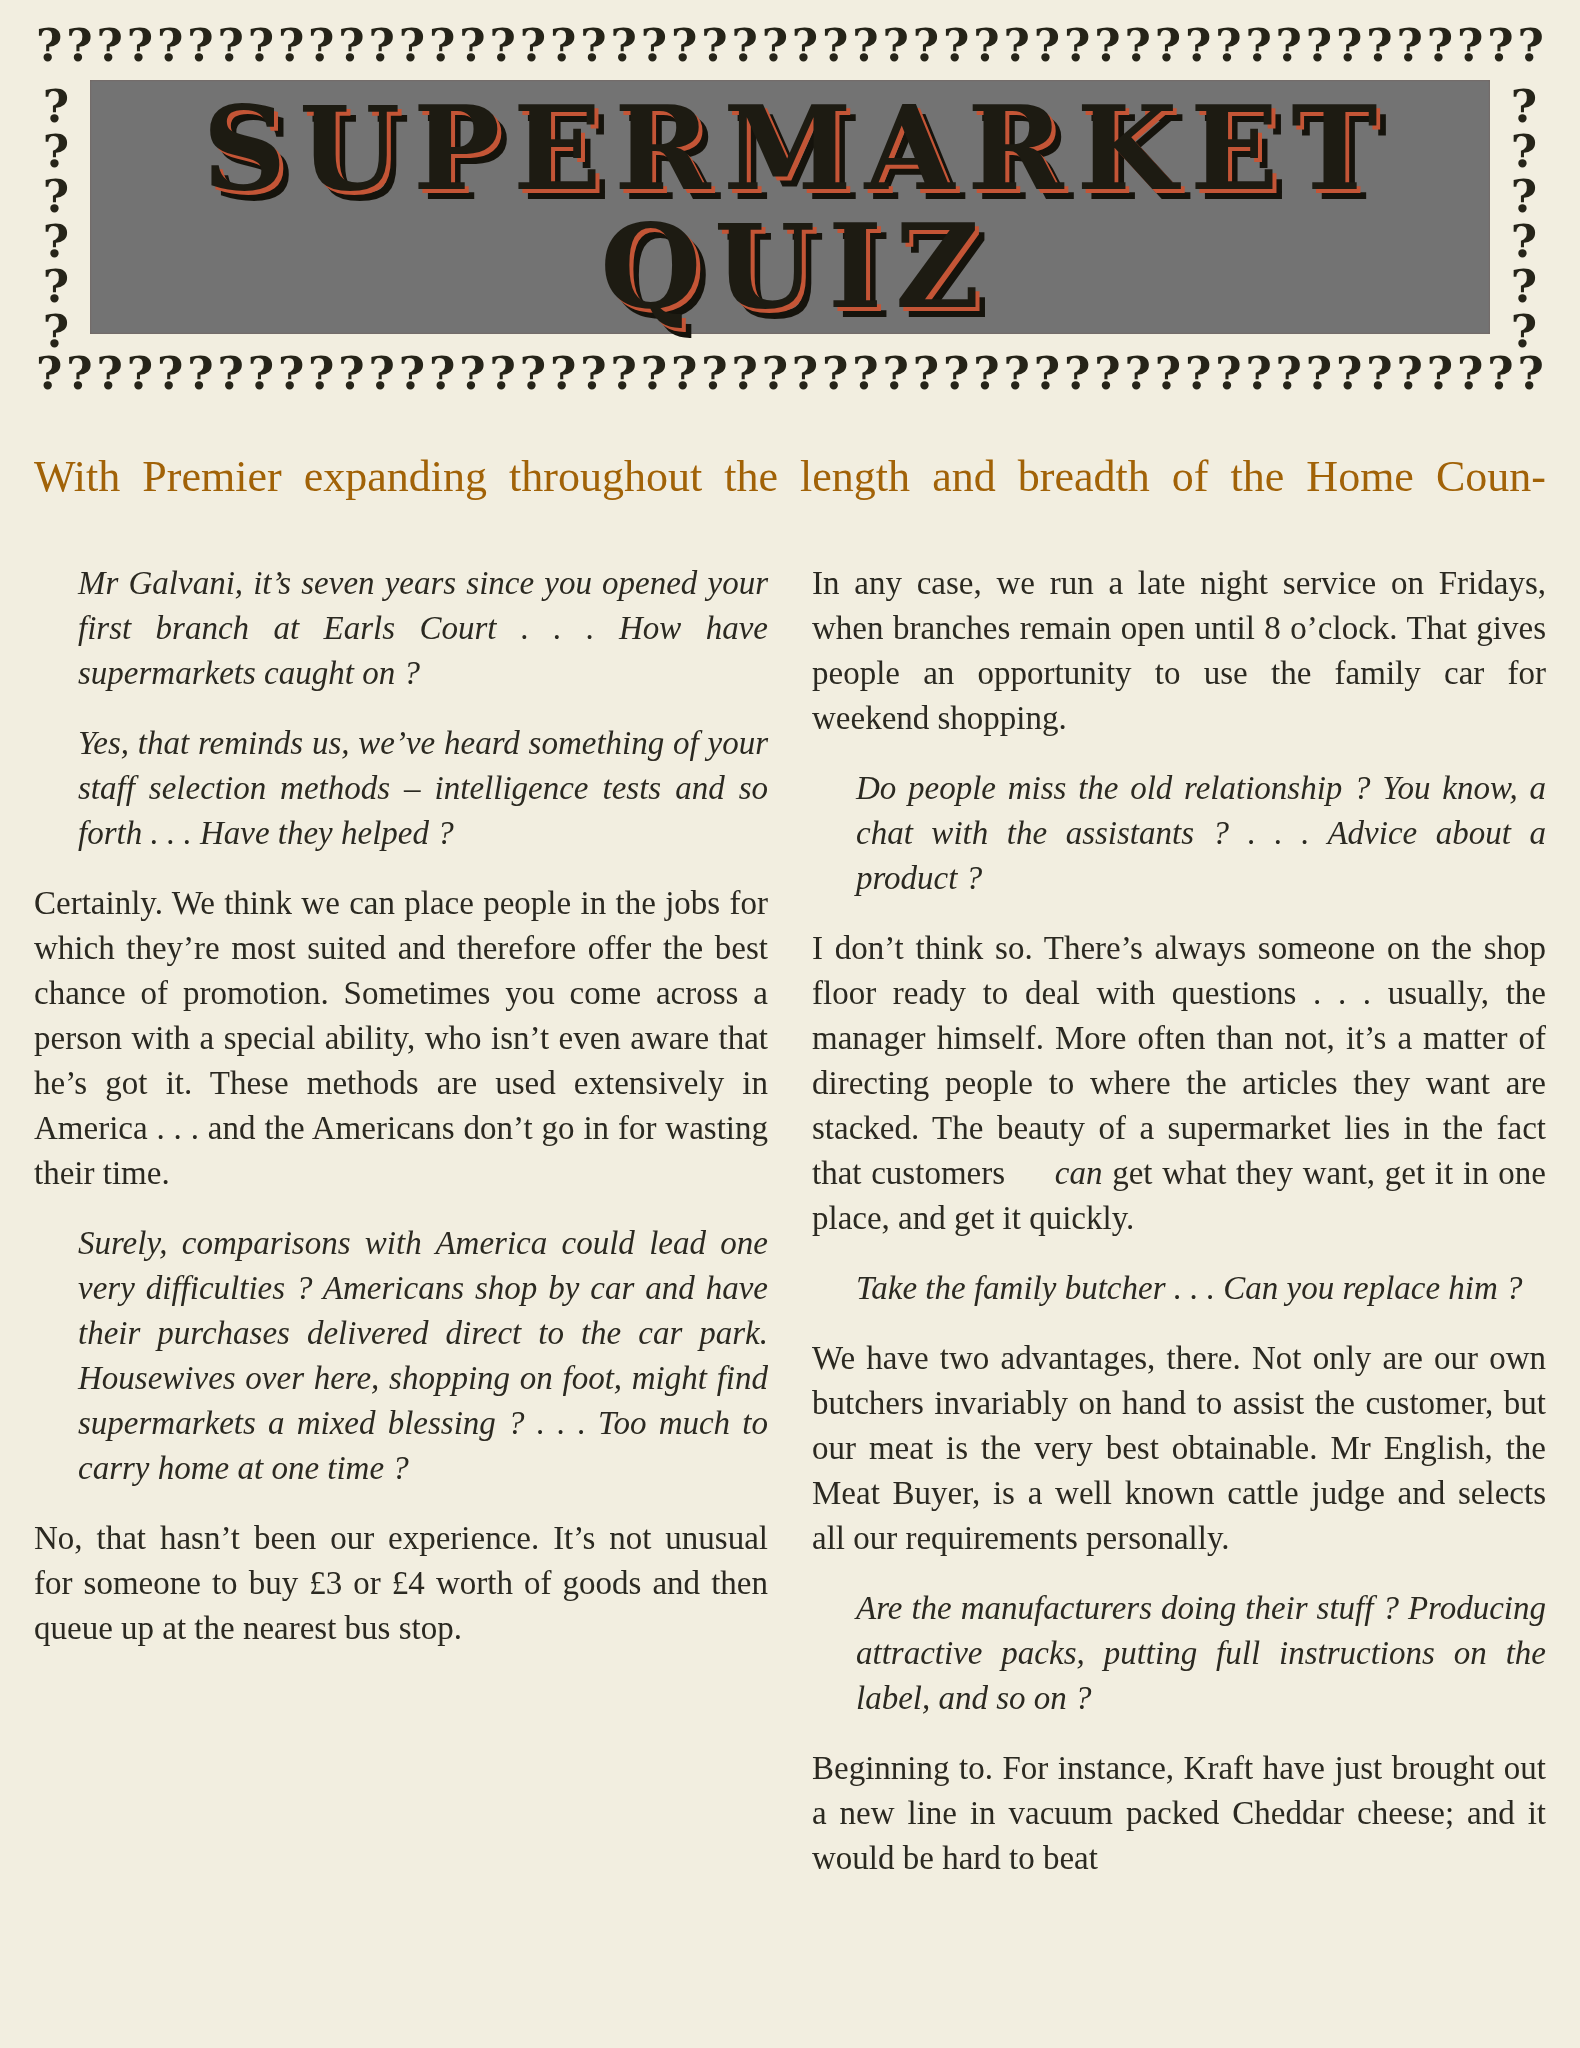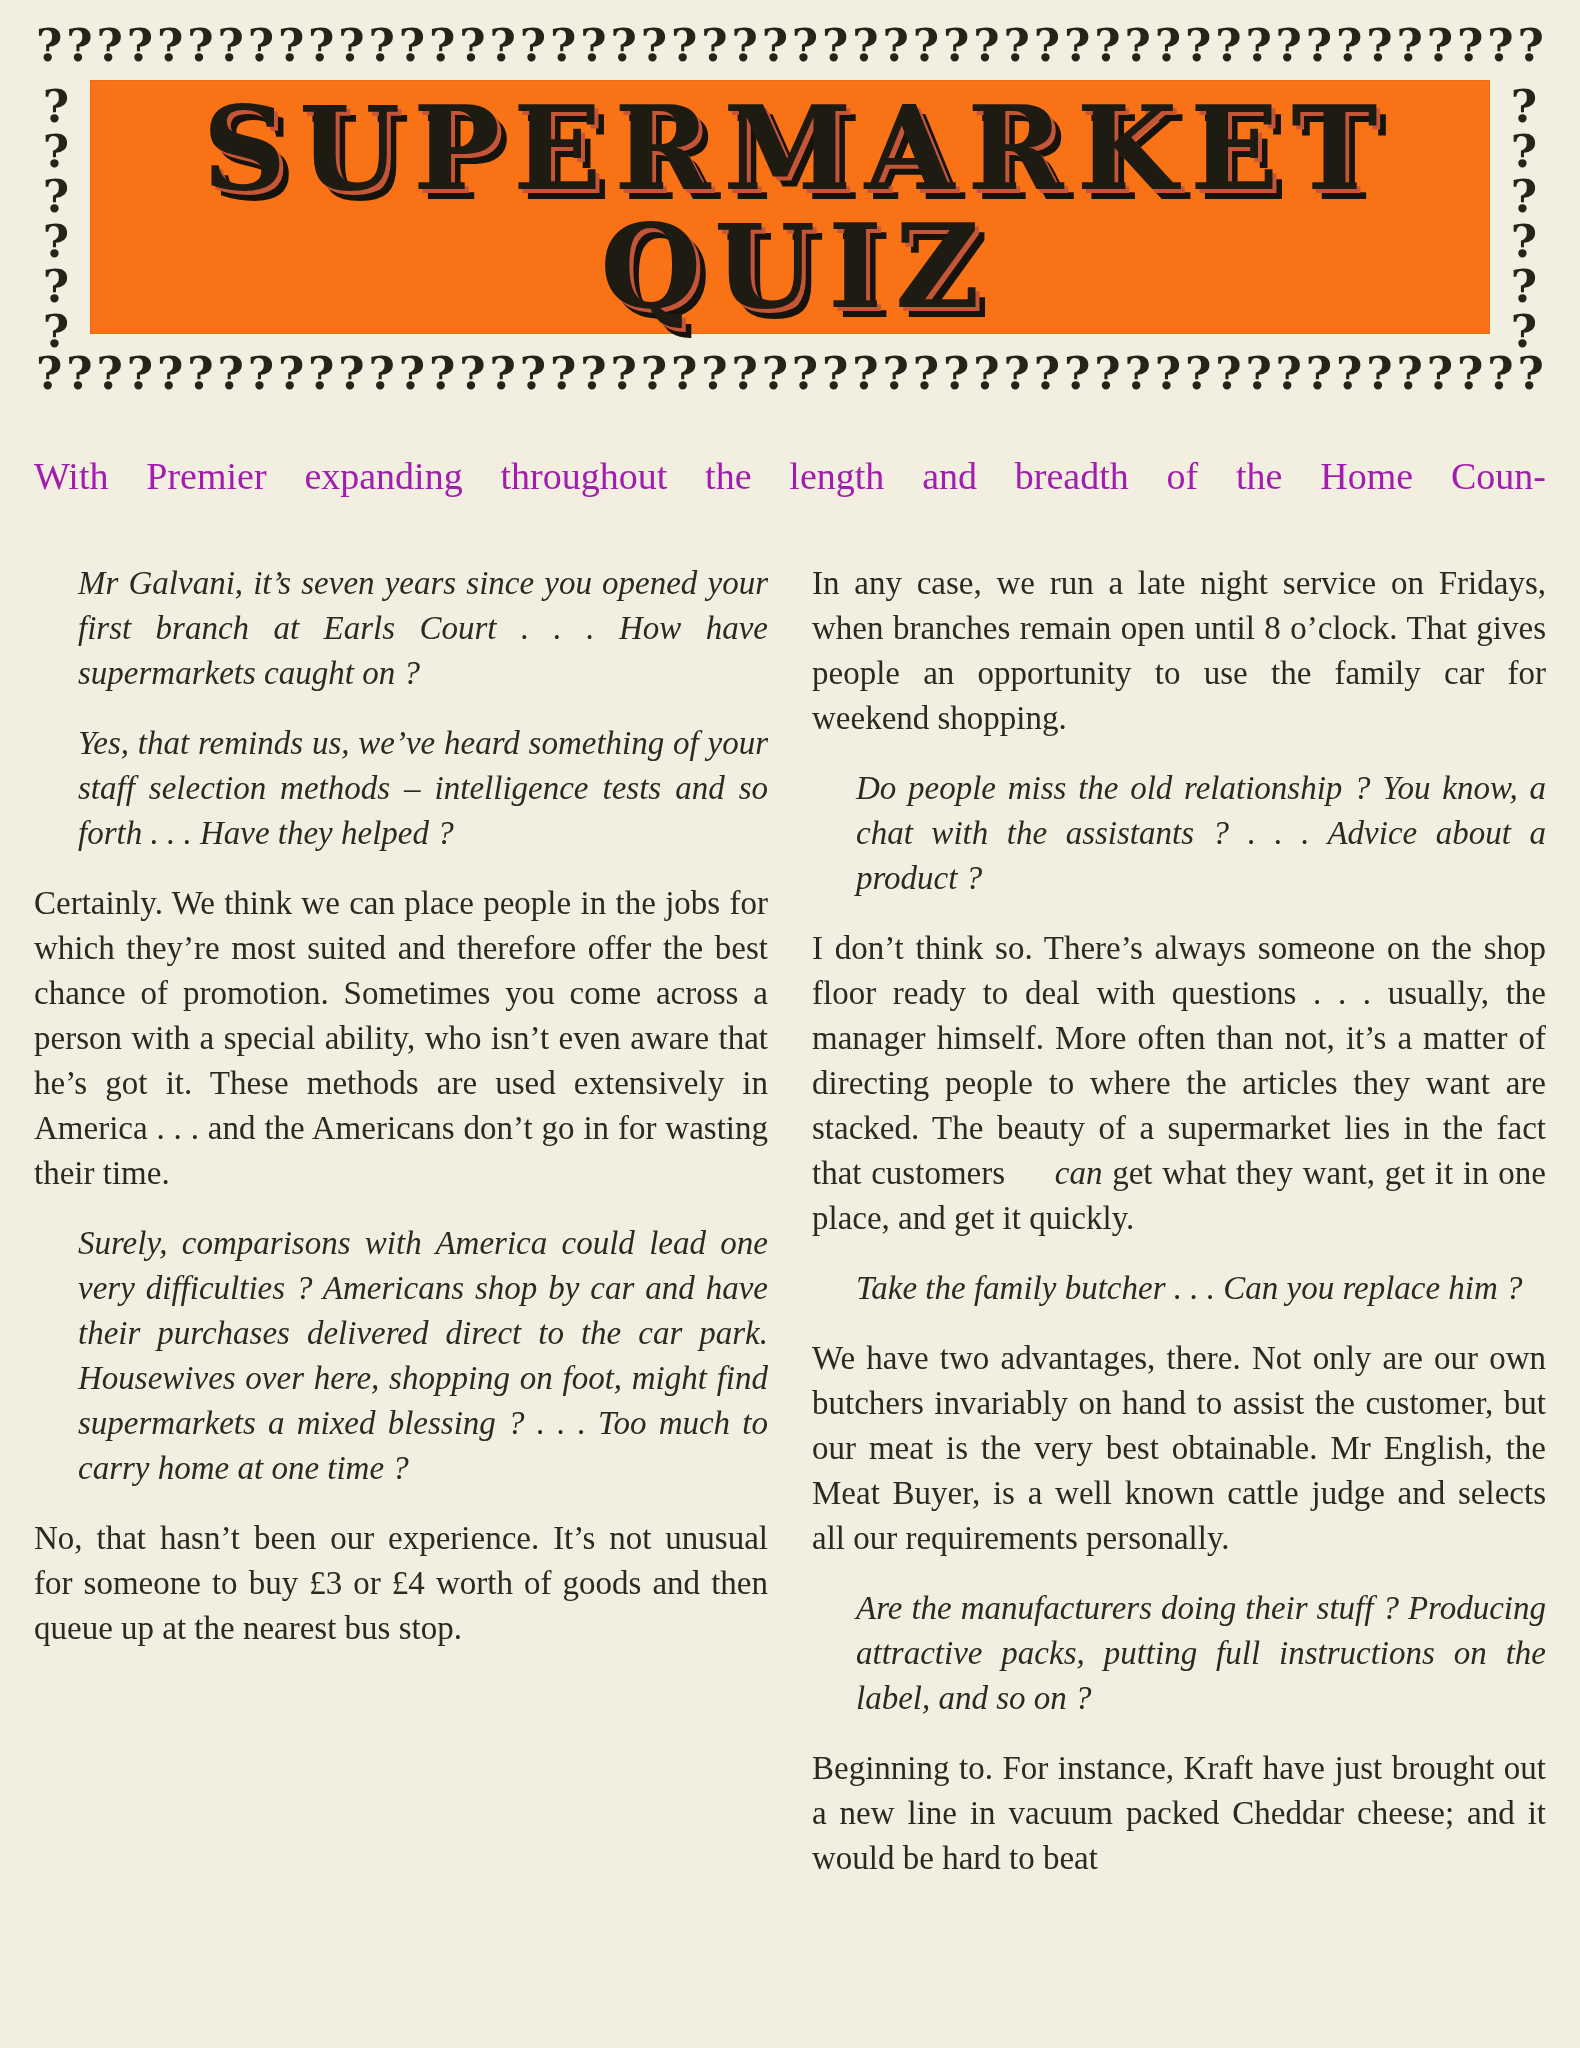--- a/index.html
+++ b/index.html
@@ -22,34 +22,34 @@
   .qrow span{display:inline-block;}
   .mast-mid{display:flex;align-items:stretch;height:254px;margin-top:12px;}
   .qcol{
     width:44px;display:flex;flex-direction:column;justify-content:space-between;
     align-items:center;
     font-family:"DejaVu Serif", serif;font-weight:bold;
     font-size:45px;line-height:1;color:#262419;
     padding:4px 0 6px 0;box-sizing:border-box;
   }
   .banner{
-    flex:1;margin:0 12px;background:#f97316;
+    flex:1;margin:0 12px;background:#737373;
     display:flex;flex-direction:column;justify-content:center;align-items:center;
     box-shadow:0 0 2px rgba(120,50,25,.35) inset;
   }
   .banner-title{
     font-family:"DejaVu Serif", serif;font-weight:700;
     font-size:116px;line-height:118px;letter-spacing:.11em;
     color:#1d1b12;white-space:nowrap;
     text-shadow:.034em .038em 0 #c45536, .082em .088em 0 #15130c;
     text-indent:.11em;
   }
   .qrow.bottom{margin-top:18px;}
   
-  .intro{margin-top:56px;font-size:38px;line-height:49px;color:#a21caf;}
+  .intro{margin-top:56px;font-size:44px;line-height:49px;color:#a16207;}
   .intro .jl{text-align:justify;text-align-last:justify;}
   .intro .cl{text-align:center;}
   
   .columns{display:flex;gap:44px;margin-top:60px;}
   .col{flex:1;min-width:0;}
   .col p{
     margin:0 0 25px 0;
     font-size:33px;line-height:45px;
     text-align:justify;
   }

